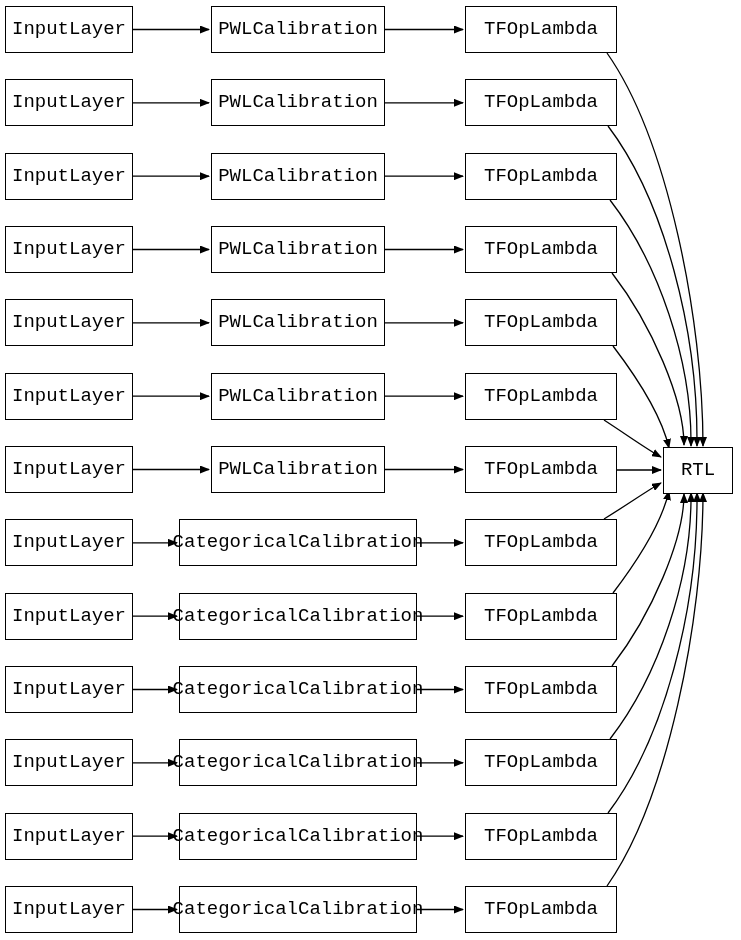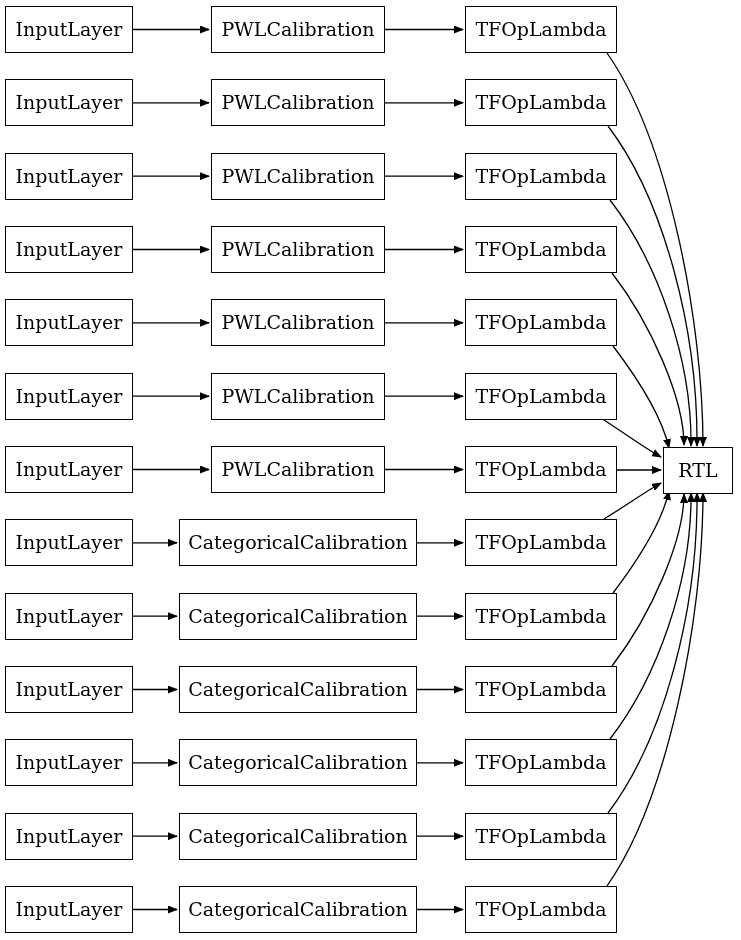--- a/index.html
+++ b/index.html
@@ -27,20 +27,21 @@
     box-sizing: border-box;
     background: #ffffff;
     border: 1.5px solid #000000;
     color: #000000;
     font-size: 19px;
     display: flex;
     align-items: center;
     justify-content: center;
     white-space: nowrap;
     line-height: 1;
+    font-family: Liberation Mono, monospace;
   }
 </style>
 </head>
 <body>
 
 <div class="canvas">
   <svg class="edges" id="edges-svg" width="741" height="940" viewBox="0 0 741 940" xmlns="http://www.w3.org/2000/svg">
     <defs>
       <marker id="arrow" markerWidth="10" markerHeight="8" refX="9" refY="4" orient="auto" markerUnits="userSpaceOnUse">
         <path d="M0,0 L10,4 L0,8 z" fill="#000000"></path>

